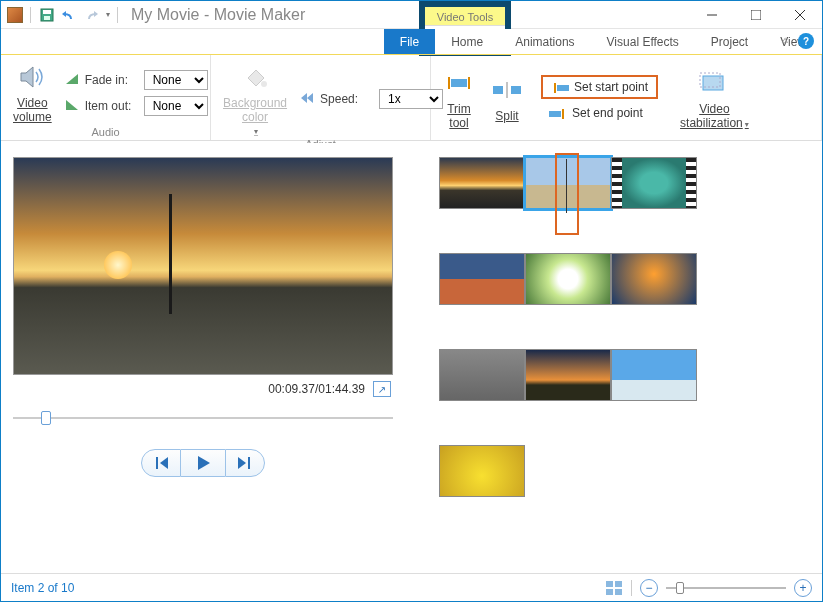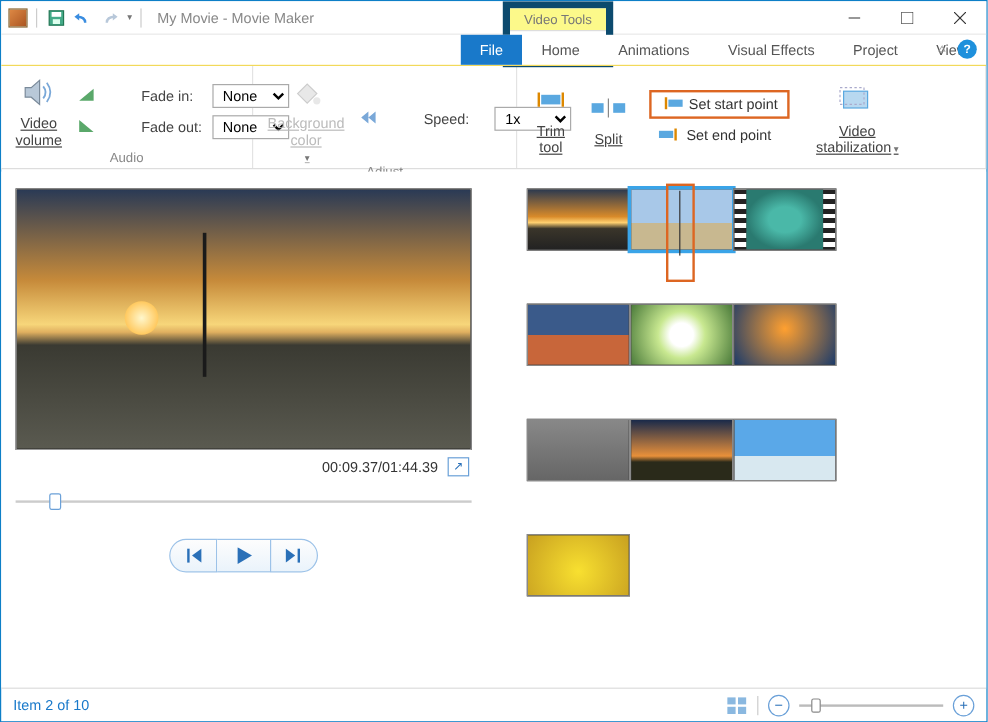--- a/index.html
+++ b/index.html
@@ -4,21 +4,21 @@
 <style>
 * { box-sizing: border-box; margin: 0; padding: 0; font-family: "Segoe UI", Tahoma, sans-serif; font-size: 12px; }
 body { width: 823px; height: 602px; background: #fff; border: 1px solid #0e7fc7; overflow: hidden; position: relative; }
 
 
 .titlebar { height: 28px; display: flex; align-items: center; background: #fff; border-bottom: 1px solid #e5e5e5; }
 .titlebar .left { display: flex; align-items: center; gap: 4px; padding-left: 6px; }
 .app-icon { width: 16px; height: 16px; background: linear-gradient(135deg,#d84,#a52); border: 1px solid #863; }
 .qat-sep { width: 1px; height: 16px; background: #ccc; margin: 0 3px; }
 .qat-btn { width: 18px; height: 18px; display: flex; align-items: center; justify-content: center; cursor: pointer; color: #346; }
-.titlebar .title { margin-left: 10px; color: #888; font-size: 12px; }
+.titlebar .title { margin-left: 10px; color: #888; font-size: 16px; }
 .video-tools-tab { position: absolute; left: 418px; top: 0; width: 92px; border: 6px solid #0c4a6e; }
 .vt-head { background: #fcf98a; color: #777; text-align: center; padding: 4px 0 2px; font-size: 11px; }
 .vt-edit { background: #fff; color: #333; text-align: center; padding: 5px 0; font-size: 12px; border-top: 1px solid #ddd; }
 .win-btns { position: absolute; right: 0; top: 0; display: flex; }
 .win-btn { width: 44px; height: 28px; display: flex; align-items: center; justify-content: center; cursor: pointer; color: #444; }
 
 
 .tabs { height: 26px; display: flex; align-items: stretch; border-bottom: 1px solid #f2d95a; background: #fff; position: relative; justify-content: flex-end; }
 .tab { padding: 0 16px; display: flex; align-items: center; color: #555; cursor: pointer; }
 .tab.file { background: #1979ca; color: #fff; }
@@ -30,25 +30,25 @@
 .ribbon { height: 86px; display: flex; border-bottom: 1px solid #ddd; background: #fff; }
 .group { display: flex; flex-direction: column; border-right: 1px solid #e3e3e3; padding: 4px 8px 2px; }
 .group-body { flex: 1; display: flex; align-items: center; gap: 8px; }
 .group-label { text-align: center; color: #888; font-size: 11px; padding-bottom: 2px; }
 .big-btn { display: flex; flex-direction: column; align-items: center; gap: 3px; cursor: pointer; padding: 2px 4px; color: #444; text-decoration: underline; }
 .big-btn.disabled { color: #bbb; cursor: default; }
 .big-btn .icon { width: 32px; height: 32px; display: flex; align-items: center; justify-content: center; }
 .fade-rows { display: flex; flex-direction: column; gap: 6px; }
 .fade-row { display: flex; align-items: center; gap: 5px; }
 .fade-row .sm-icon { width: 16px; height: 16px; color: #5a8; }
-.fade-row label { color: #444; width: 54px; margin-left: 33px; }
+.fade-row label { color: #444; width: 54px; }
 .fade-row select, .combo { width: 64px; height: 20px; border: 1px solid #aaa; font-size: 12px; padding-left: 4px; background: #fff; }
 .combo.disabled { background: #f5f5f5; color: #aaa; }
 .point-btns { display: flex; flex-direction: column; gap: 4px; margin-left: 6px; }
-.point-btn { display: flex; align-items: flex-start; gap: 5px; padding: 3px 8px; color: #333; cursor: pointer; }
+.point-btn { display: flex; align-items: flex-end; gap: 5px; padding: 3px 8px; color: #333; cursor: pointer; }
 .point-btn.hl { border: 2px solid #d62; }
 .dd-caret { font-size: 8px; color: #777; margin-left: 2px; }
 
 
 .content { position: absolute; top: 142px; left: 0; right: 0; bottom: 28px; display: flex; background: #fff; }
 .preview-pane { width: 420px; padding: 14px 12px 0 12px; display: flex; flex-direction: column; align-items: stretch; }
 .preview-frame { border: 1px solid #999; background: #000; width: 380px; height: 218px; position: relative; overflow: hidden; }
 .sky { position: absolute; inset: 0; background: linear-gradient(to bottom, #2a3a55 0%, #c68a3a 35%, #f7d67a 52%, #e0b060 55%, #3a3a32 60%, #5a5a50 100%); }
 .sun { position: absolute; left: 90px; top: 93px; width: 28px; height: 28px; border-radius: 50%; background: radial-gradient(circle,#fff7cc,#ffb530); }
 .pole { position: absolute; left: 155px; top: 36px; width: 3px; height: 120px; background: #1a1a1a; }
@@ -183,21 +183,21 @@
             </span>
           <label>Fade in:</label>
           <select class="combo"><option>None</option></select>
         </div>
         <div class="fade-row">
           <span class="sm-icon">
               <svg width="16" height="14">
                 <path d="M2 2 L2 12 L14 12 Z" fill="#5aa86a"></path>
               </svg>
             </span>
-          <label>Fade out:</label>
+          <label>Item out:</label>
           <select class="combo"><option>None</option></select>
         </div>
       </div>
     </div>
     <div class="group-label">Audio</div>
   </div>
 
   <div class="group" style="width:220px">
     <div class="group-body">
       <div class="big-btn disabled">

